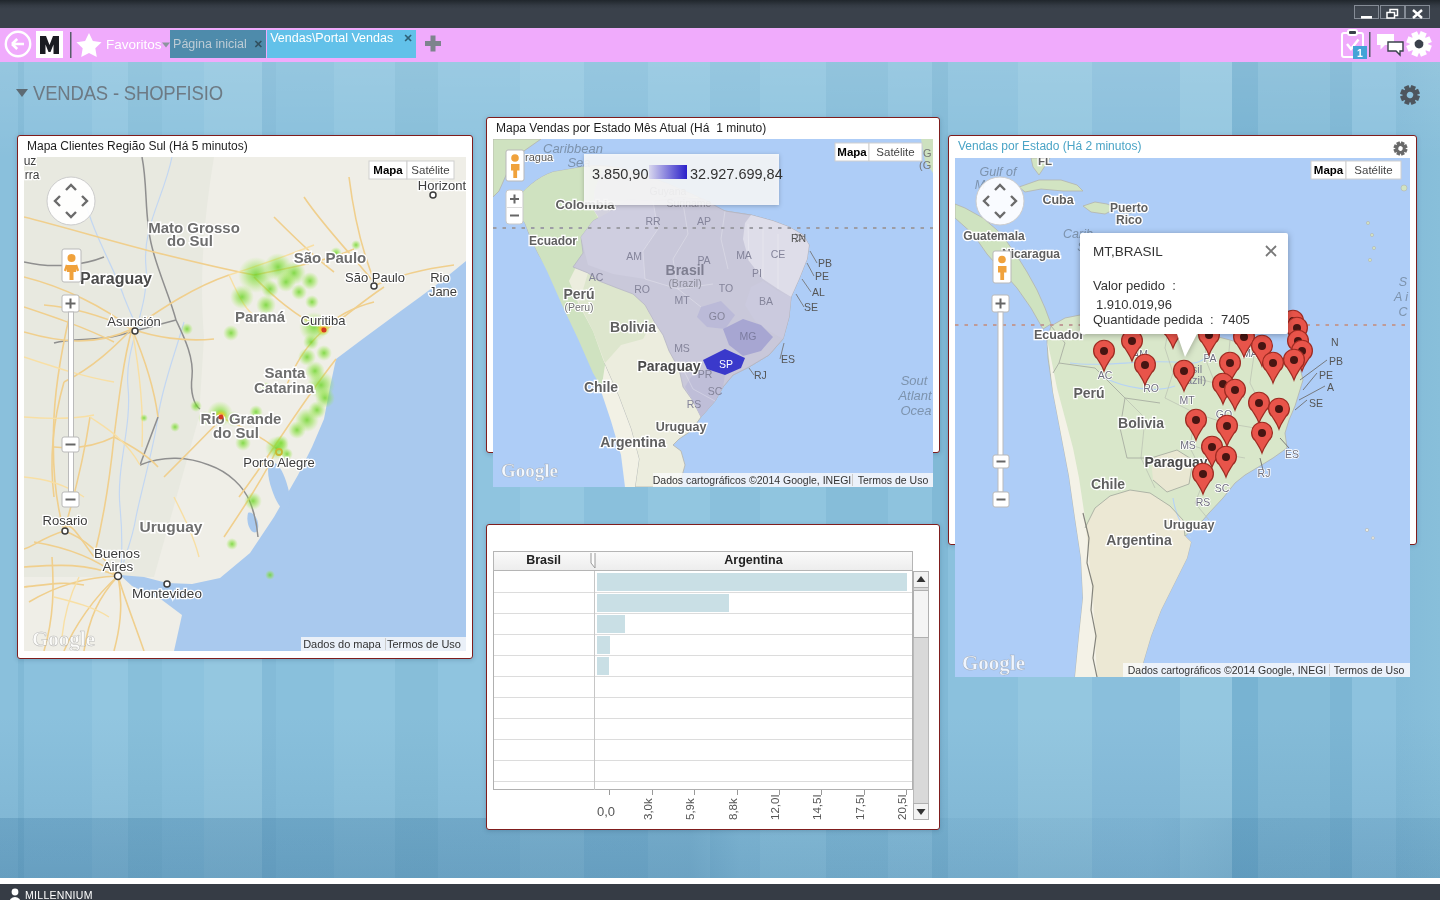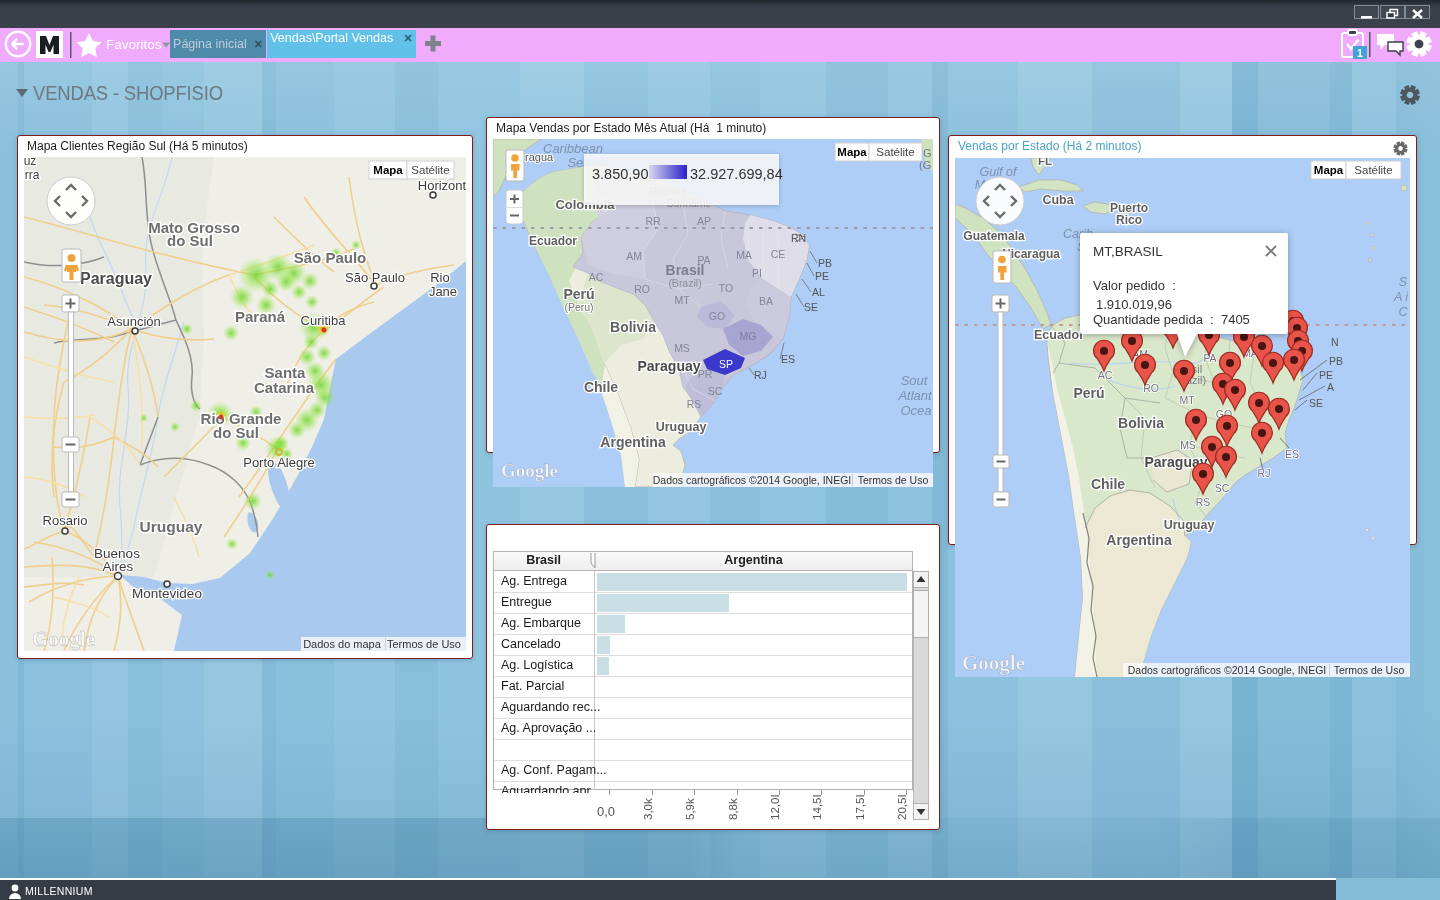--- a/index.html
+++ b/index.html
@@ -15,21 +15,21 @@
 linear-gradient(90deg,
  #8ac0dc 0px,#8ac0dc 18px,#81b9d6 18px,#81b9d6 24px,#8bc1dd 24px,#8bc1dd 92px,#92c6e0 92px,#92c6e0 128px,#88bfda 128px,#88bfda 162px,#8dc3de 162px,#8dc3de 204px,
  #94c7e0 204px,#94c7e0 262px,#84bbd8 262px,#84bbd8 276px,#89c0dc 276px,#89c0dc 334px,#90c5df 334px,#90c5df 395px,#87bed9 395px,#87bed9 438px,#8fc4df 438px,#8fc4df 520px,
  #95c8e1 520px,#95c8e1 584px,#8ac0dc 584px,#8ac0dc 648px,#92c6e0 648px,#92c6e0 710px,#8ac0dc 710px,#8ac0dc 760px,#90c5df 760px,#90c5df 826px,#86bdd9 826px,#86bdd9 888px,
  #8ec3de 888px,#8ec3de 932px,#81b9d6 932px,#81b9d6 948px,#8bc1dd 948px,#8bc1dd 1018px,#94c7e0 1018px,#94c7e0 1092px,#8abfdc 1092px,#8abfdc 1180px,#94c7e0 1180px,#94c7e0 1232px,
  #78b3d2 1232px,#78b3d2 1258px,#85bcd8 1258px,#85bcd8 1330px,#7db6d4 1330px,#7db6d4 1352px,#8dc2de 1352px,#8dc2de 1396px,#84bbd8 1396px,#88bfda 1440px);
 }
 #contentshade{position:absolute;top:62px;left:0;width:1440px;height:816px;background:linear-gradient(180deg,rgba(255,255,255,0.10) 0%,rgba(255,255,255,0) 12%,rgba(0,40,80,0) 80%,rgba(15,70,115,0.07) 93%,rgba(15,70,115,0.14) 100%);}
 #header{position:absolute;color:#6d7a84;font-size:21px;letter-spacing:-0.2px;transform:scaleX(0.88);transform-origin:0 0;}
 #hdrgear{position:absolute;top:84px;left:1399px;}
-#statusbar{position:absolute;top:878px;left:0;width:1336px;height:22px;background:#363c45;border-top:2px solid #ffffff;color:#fff;font-size:11px;}
+#statusbar{position:absolute;top:878px;left:0;width:1440px;height:22px;background:#363c45;border-top:6px solid #ffffff;color:#fff;font-size:11px;}
 
 .panel{position:absolute;background:#fff;border:1px solid #7f1d1d;border-radius:3px;box-shadow:0 1px 4px rgba(30,70,100,0.25);}
 .ptitle{position:absolute;left:9px;top:3px;font-size:12px;color:#1d1d1d;white-space:nowrap;}
 .map{position:absolute;overflow:hidden;}
 </style>
 </head>
 <body>
 <div id="app">
 <div id="content"></div>
 <div id="contentshade"></div>
@@ -496,23 +496,20 @@
       <rect x="104" y="64" width="28" height="18"></rect>
       <rect x="104" y="85" width="13" height="18"></rect>
       <rect x="104" y="106" width="12" height="18"></rect>
     </g>
 
     <g stroke="#999" stroke-width="1">
       <path d="M116.5,239 v5 M159.5,239 v5 M201.5,239 v5 M244.5,239 v5 M286.5,239 v5 M328.5,239 v5 M371.5,239 v5 M413.5,239 v5"></path>
     </g>
   </svg>
 
-  <div style="position:absolute;left:8px;top:20px;font-size:12.5px;color:#1a1a1a;line-height:21px;white-space:nowrap;">
-    Ag. Entrega<br>Entregue<br>Ag. Embarque<br>Cancelado<br>Ag. Logística<br>Fat. Parcial<br>Aguardando rec...<br>Ag. Aprovação ...<br><br>Ag. Conf. Pagam...<br><span style="display:inline-block;height:12px;overflow:hidden;vertical-align:top;">Aguardando apr...</span>
-  </div>
 
   <div style="position:absolute;left:104px;top:253px;font-size:13px;color:#555;">0,0</div>
   <div style="position:absolute;left:149px;top:269px;transform:rotate(-90deg);transform-origin:0 0;font-size:11.5px;color:#555;">3,0k</div>
   <div style="position:absolute;left:191px;top:269px;transform:rotate(-90deg);transform-origin:0 0;font-size:11.5px;color:#555;">5,9k</div>
   <div style="position:absolute;left:234px;top:269px;transform:rotate(-90deg);transform-origin:0 0;font-size:11.5px;color:#555;">8,8k</div>
   <div style="position:absolute;left:276px;top:269px;transform:rotate(-90deg);transform-origin:0 0;font-size:11.5px;color:#555;">12,0I</div>
   <div style="position:absolute;left:318px;top:269px;transform:rotate(-90deg);transform-origin:0 0;font-size:11.5px;color:#555;">14,5I</div>
   <div style="position:absolute;left:361px;top:269px;transform:rotate(-90deg);transform-origin:0 0;font-size:11.5px;color:#555;">17,5I</div>
   <div style="position:absolute;left:403px;top:269px;transform:rotate(-90deg);transform-origin:0 0;font-size:11.5px;color:#555;">20,5I</div>
 

